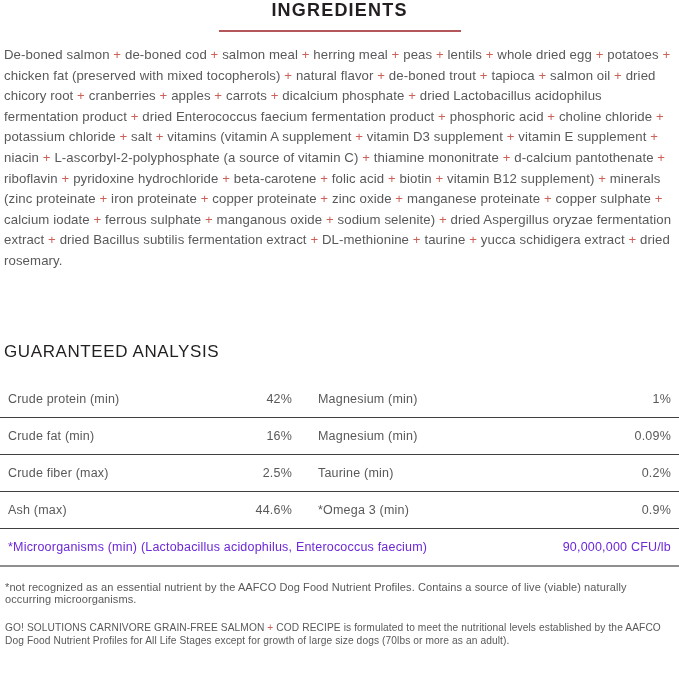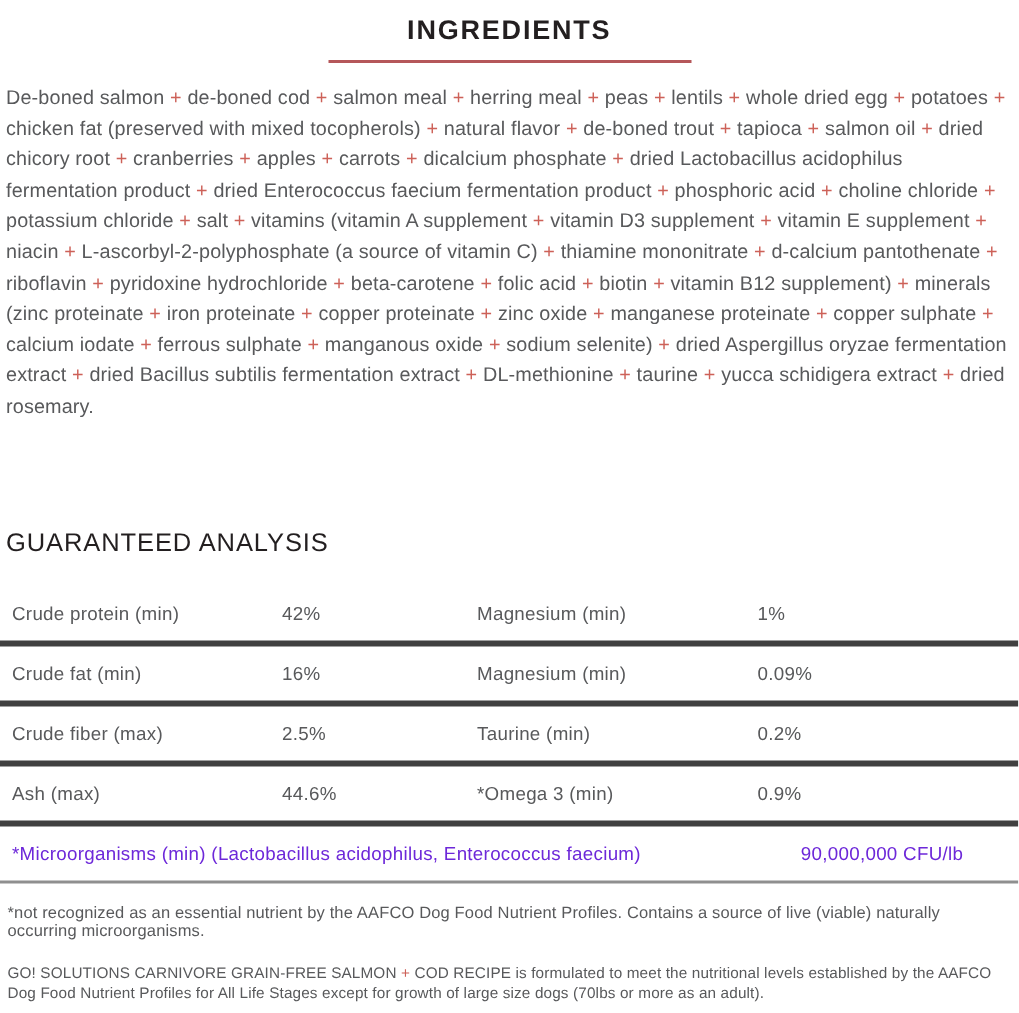--- a/index.html
+++ b/index.html
@@ -5,21 +5,21 @@
   html,body{margin:0;padding:0;background:#ffffff;}
   .page{
     position:relative;
     width:679px;height:675px;
     background:#ffffff;
     overflow:hidden;
     font-family:"Liberation Sans", sans-serif;
     color:#58595b;
   }
   .ingredients-title{
-    margin:0;padding-top:10px;
+    margin:0;padding-top:0;
     text-align:center;
     font-size:18px;font-weight:bold;
     letter-spacing:1.2px;
     color:#231f20;
   }
   .title-rule{
     width:242px;height:2px;
     background:#b5575a;
     margin:9px auto 0 auto;
   }
@@ -38,39 +38,39 @@
     letter-spacing:0.6px;
     color:#231f20;
   }
   .ga-table{margin-top:19px;}
   .ga-row{
     display:grid;
     grid-template-columns:180px 104px 213px 166px;
     align-items:center;
     height:36px;
     padding:0 8px;
-    border-bottom:4px solid #404040;
+    border-bottom:1px solid #404040;
     font-size:12.5px;
     color:#58595b;
     letter-spacing:0.2px;
   }
-  .ga-row .v{text-align:left;}
+  .ga-row .v{text-align:right;}
   .ga-row .r-label{padding-left:26px;}
   .ga-wide{
     display:grid;
     grid-template-columns:1fr 166px;
     align-items:center;
     height:36px;
     padding:0 8px;
     border-bottom:2px solid #8f8f8f;
     font-size:12.5px;
     color:#6d28d9;
     letter-spacing:0.2px;
   }
-  .ga-wide .v{text-align:center;}
+  .ga-wide .v{text-align:right;}
   .footnote{
     margin:14px 4px 0 5px;
     font-size:11px;
     color:#58595b;
     letter-spacing:0.1px;
   }
   .formulation{
     margin:16px 8px 0 5px;
     font-size:10.2px;
     line-height:13.5px;

